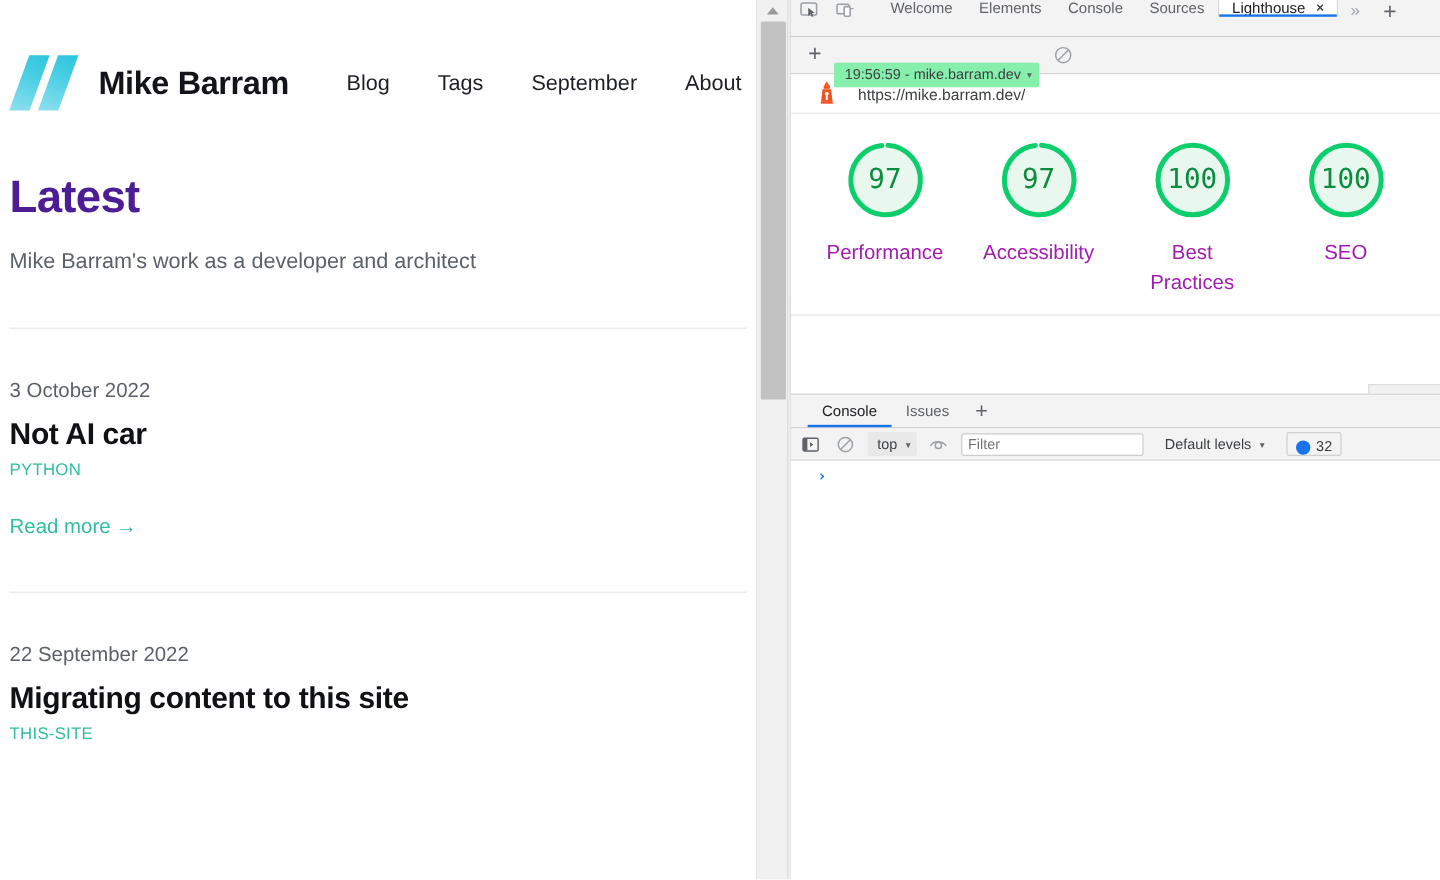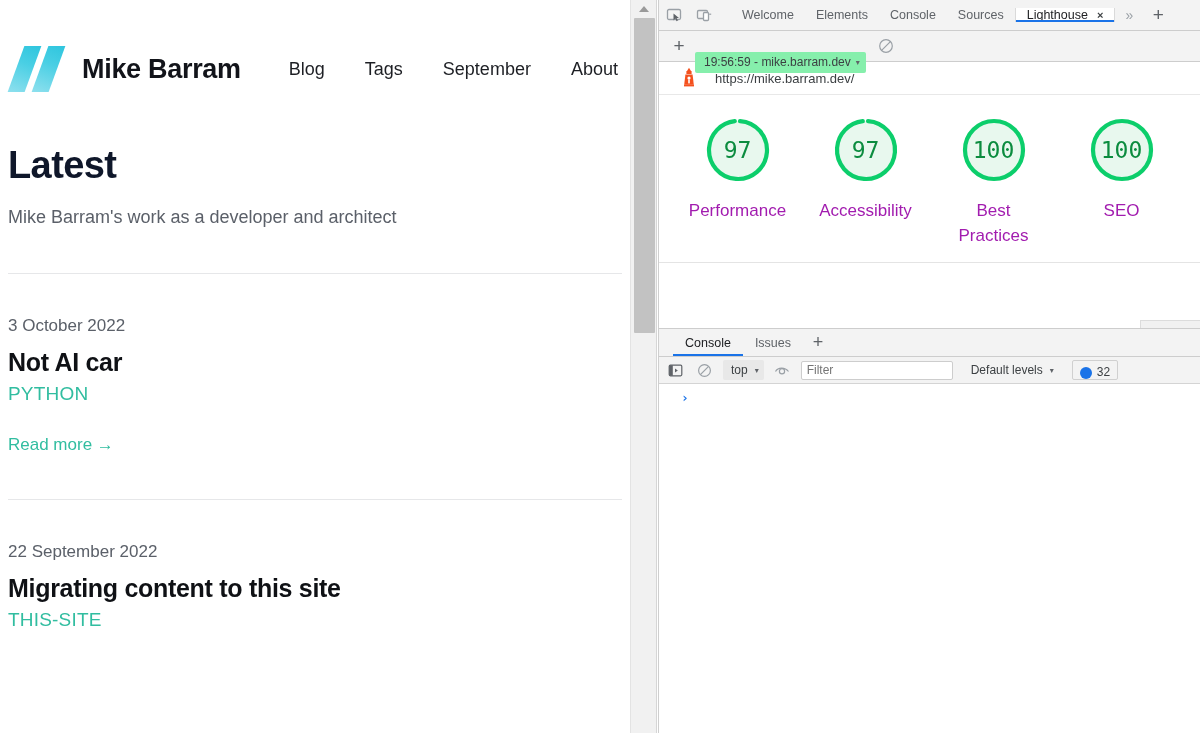--- a/index.html
+++ b/index.html
@@ -64,21 +64,21 @@
     line-height: 1;
     color: #111;
     display: inline-block;
     transform: rotate(-20deg);
   }
 
   .content { padding: 0 8px; }
   .latest-title {
     font-size: 38px;
     font-weight: bold;
-    color: #0f172a;
+    color: #4c1d95;
     margin: 44px 0 0 0;
     letter-spacing: -0.6px;
   }
   .tagline {
     font-size: 18px;
     color: #5b6069;
     margin: 20px 0 0 0;
   }
   .rule {
     border: none;
@@ -93,21 +93,21 @@
     margin: 0;
   }
   .post-title {
     font-size: 25px;
     font-weight: bold;
     color: #0f1115;
     margin: 12px 0 0 0;
     letter-spacing: -0.3px;
   }
   .post-tag {
-    font-size: 19px;
+    font-size: 14px;
     color: #31bda0;
     margin: 6px 0 0 0;
     letter-spacing: 0.2px;
   }
   .read-more {
     display: inline-block;
     font-size: 17px;
     color: #31bda0;
     text-decoration: none;
     margin-top: 30px;
@@ -143,21 +143,21 @@
   
   .devtools {
     position: absolute; left: 658px; top: 0;
     width: 542px; height: 733px;
     background: #ffffff;
     border-left: 1px solid #cfcfcf;
     font-size: 12px;
     color: #5a5a5a;
   }
   .dt-tabbar {
-    display: flex; align-items: center;
+    display: flex; align-items: flex-start;
     height: 31px;
     background: #f3f3f3;
     border-bottom: 1px solid #cdcdcd;
   }
   .dt-icon-btn {
     width: 30px;
     display: flex; align-items: center; justify-content: center;
     flex: 0 0 auto;
   }
   .dt-tab {

